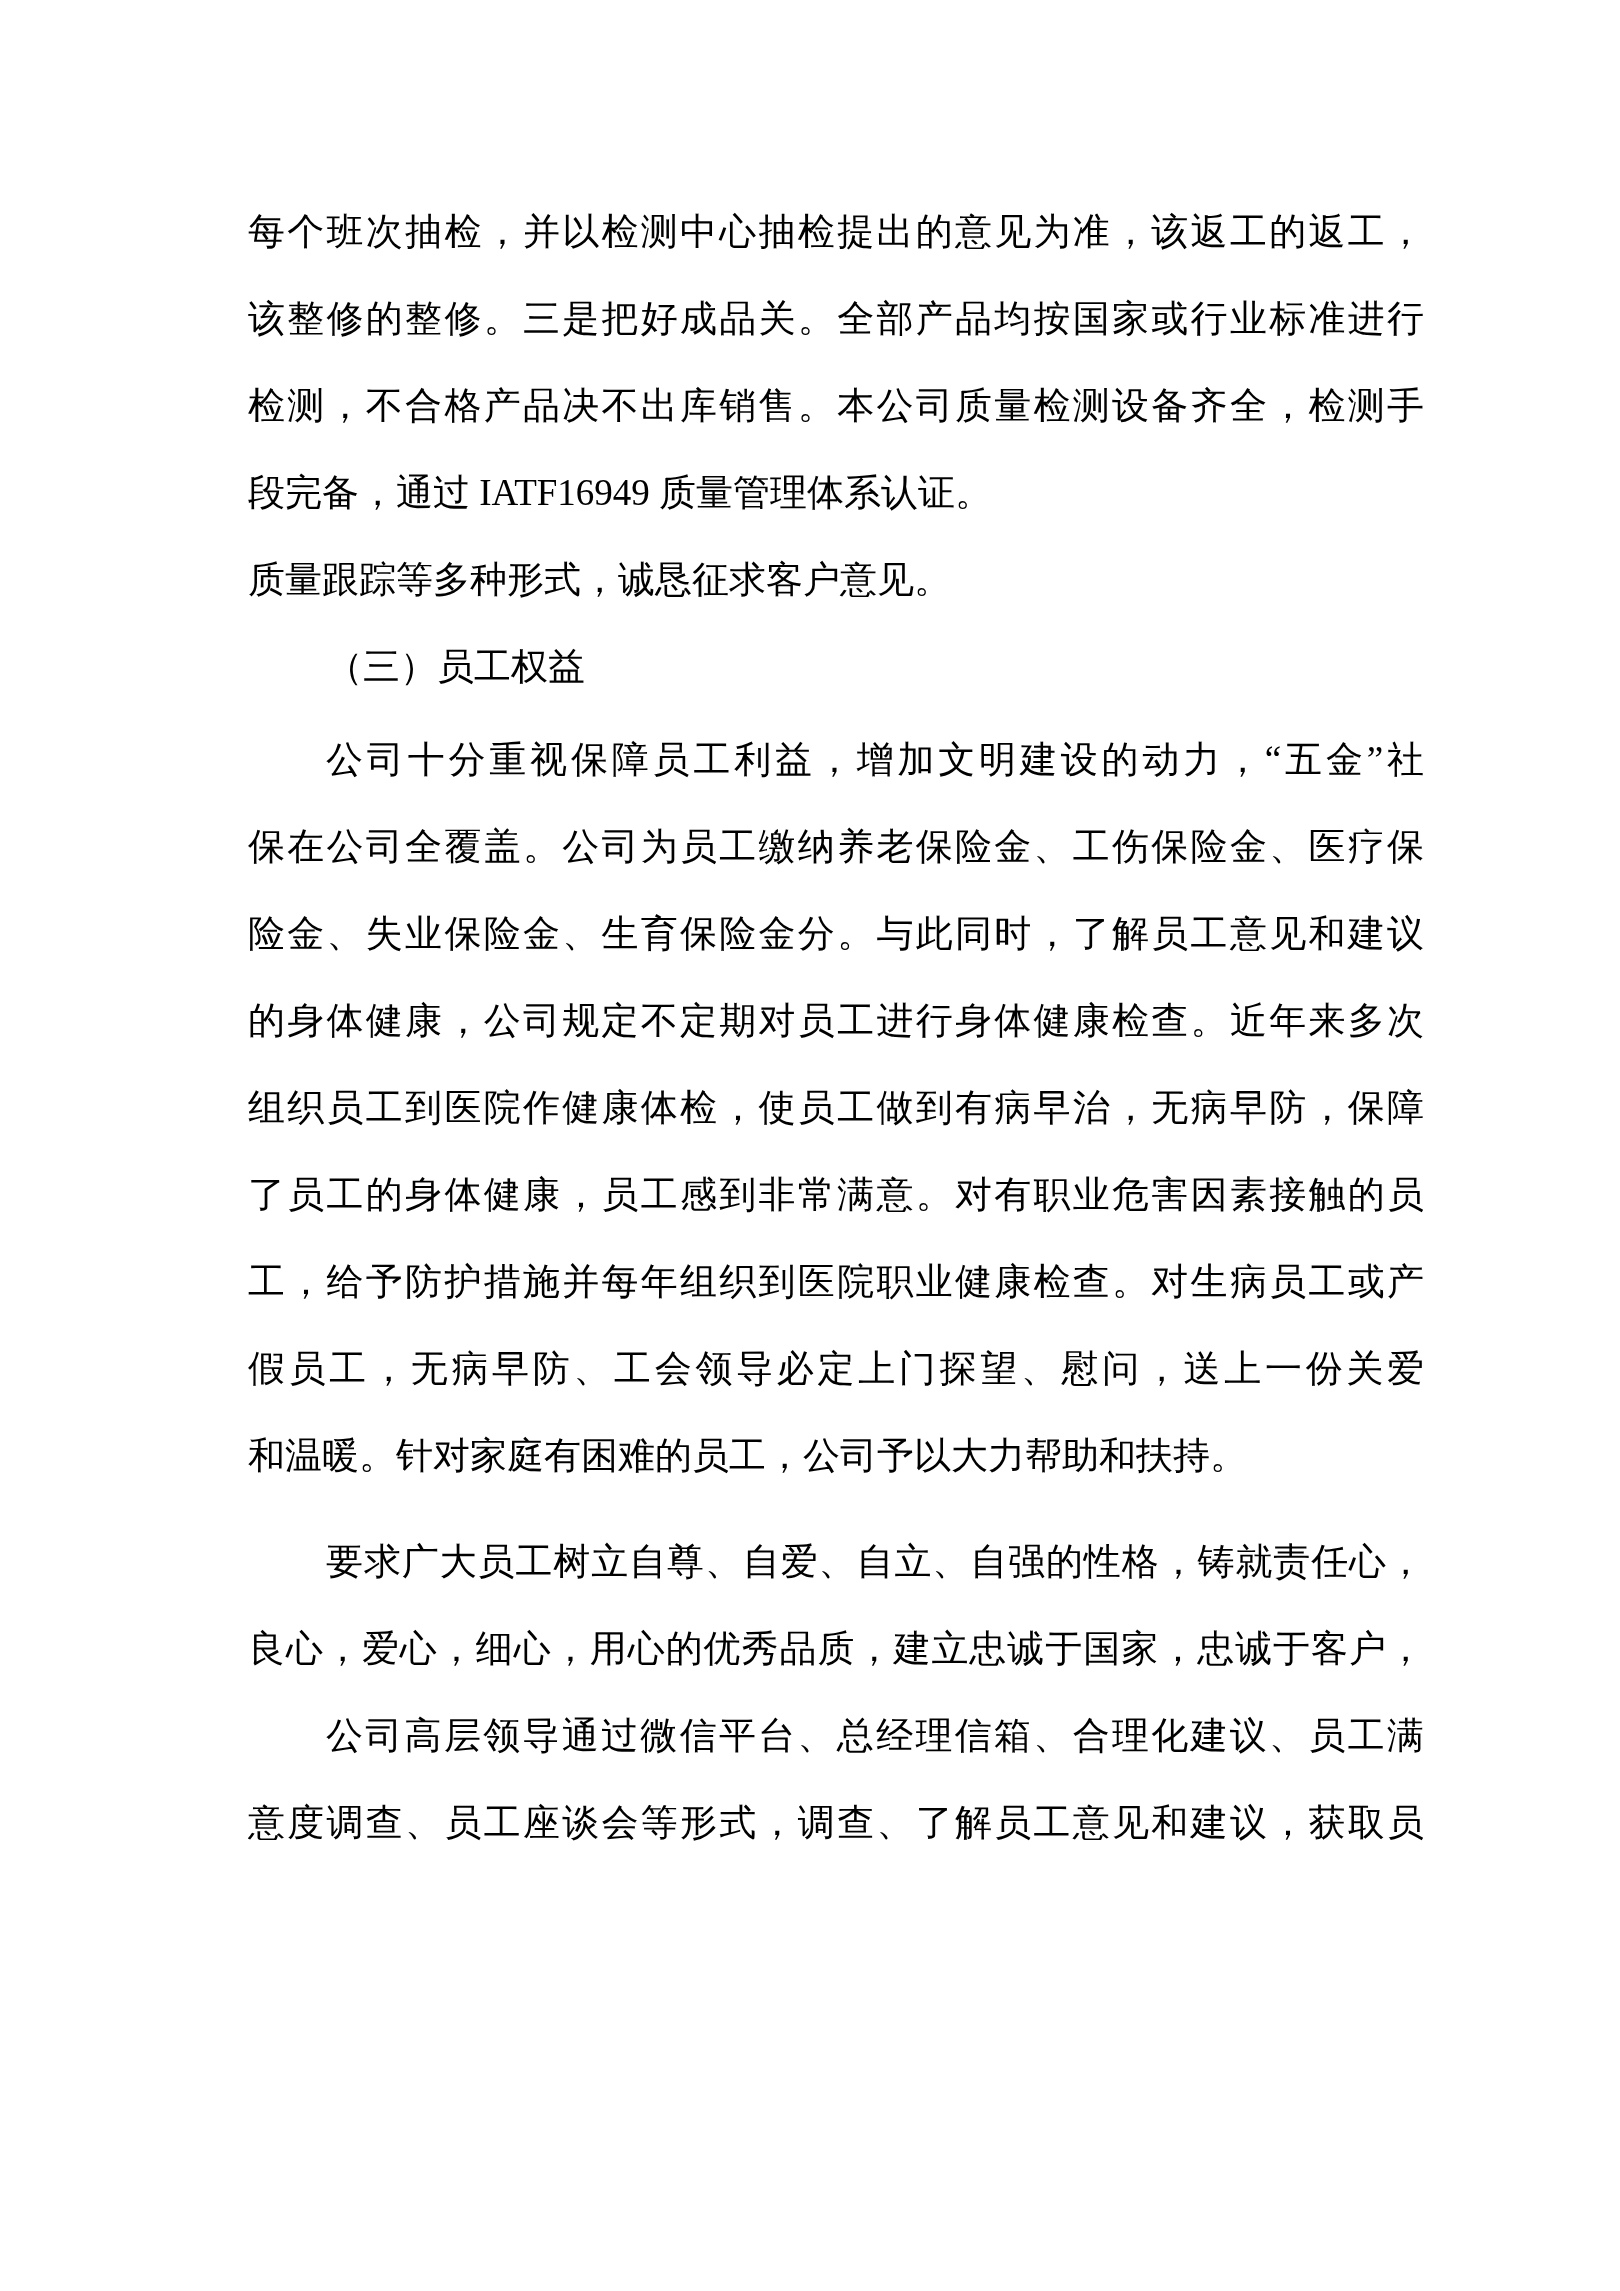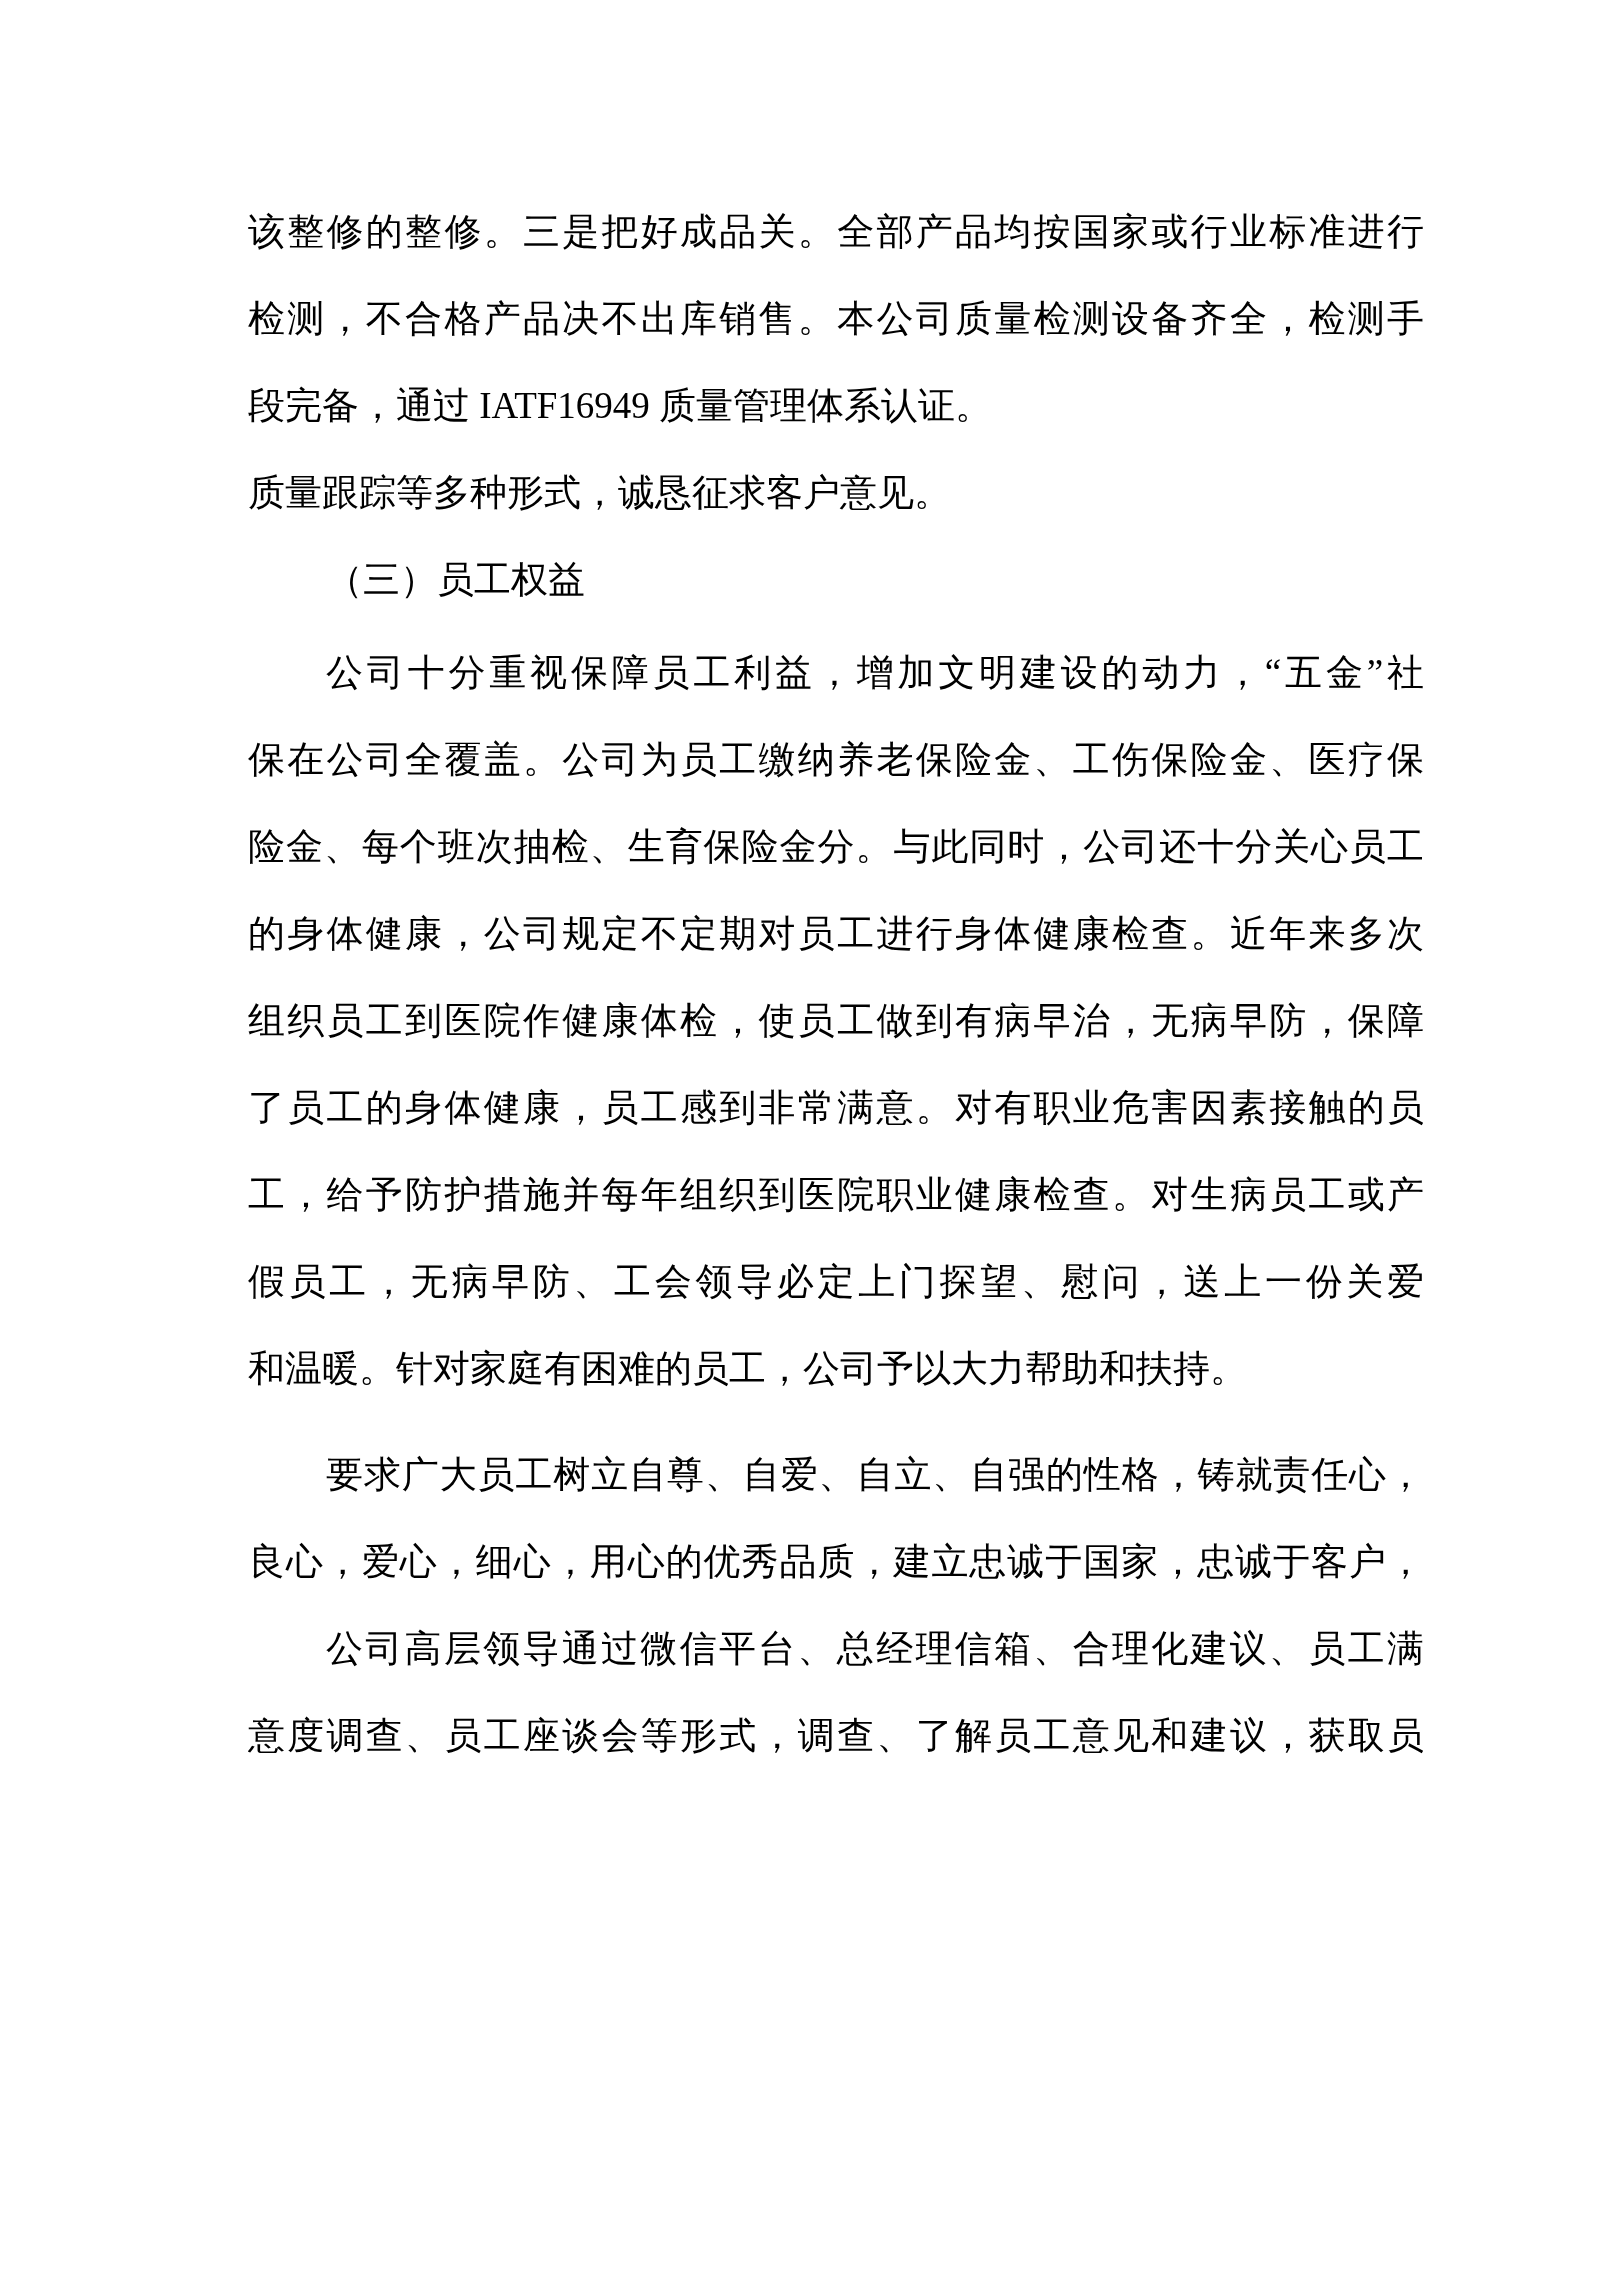--- a/index.html
+++ b/index.html
@@ -49,34 +49,35 @@
   .line.indent {
     text-indent: 78px;
   }
 </style>
 </head>
 <body>
 
 <div class="page">
   <div class="content">
       <div class="block paragraph">
+        <div class="line flush">每个班次抽检，并以检测中心抽检提出的意见为准，该返工的返工，</div>
         <div class="line flush">该整修的整修。三是把好成品关。全部产品均按国家或行业标准进行</div>
         <div class="line flush">检测，不合格产品决不出库销售。本公司质量检测设备齐全，检测手</div>
         <div class="line">段完备，通过 IATF16949 质量管理体系认证。</div>
       </div>
       <div class="block paragraph">
         <div class="line">质量跟踪等多种形式，诚恳征求客户意见。</div>
       </div>
       <div class="block heading">
         <div class="line indent">（三）员工权益</div>
       </div>
       <div class="block paragraph">
         <div class="line indent flush">公司十分重视保障员工利益，增加文明建设的动力，“五金”社</div>
         <div class="line flush">保在公司全覆盖。公司为员工缴纳养老保险金、工伤保险金、医疗保</div>
-        <div class="line flush">险金、每个班次抽检、生育保险金分。与此同时，公司还十分关心员工</div>
+        <div class="line flush">险金、失业保险金、生育保险金分。与此同时，了解员工意见和建议</div>
         <div class="line flush">的身体健康，公司规定不定期对员工进行身体健康检查。近年来多次</div>
         <div class="line flush">组织员工到医院作健康体检，使员工做到有病早治，无病早防，保障</div>
         <div class="line flush">了员工的身体健康，员工感到非常满意。对有职业危害因素接触的员</div>
         <div class="line flush">工，给予防护措施并每年组织到医院职业健康检查。对生病员工或产</div>
         <div class="line flush">假员工，无病早防、工会领导必定上门探望、慰问，送上一份关爱</div>
         <div class="line">和温暖。针对家庭有困难的员工，公司予以大力帮助和扶持。</div>
       </div>
       <div class="block paragraph space-above">
         <div class="line indent flush">要求广大员工树立自尊、自爱、自立、自强的性格，铸就责任心，</div>
         <div class="line flush">良心，爱心，细心，用心的优秀品质，建立忠诚于国家，忠诚于客户，</div>

